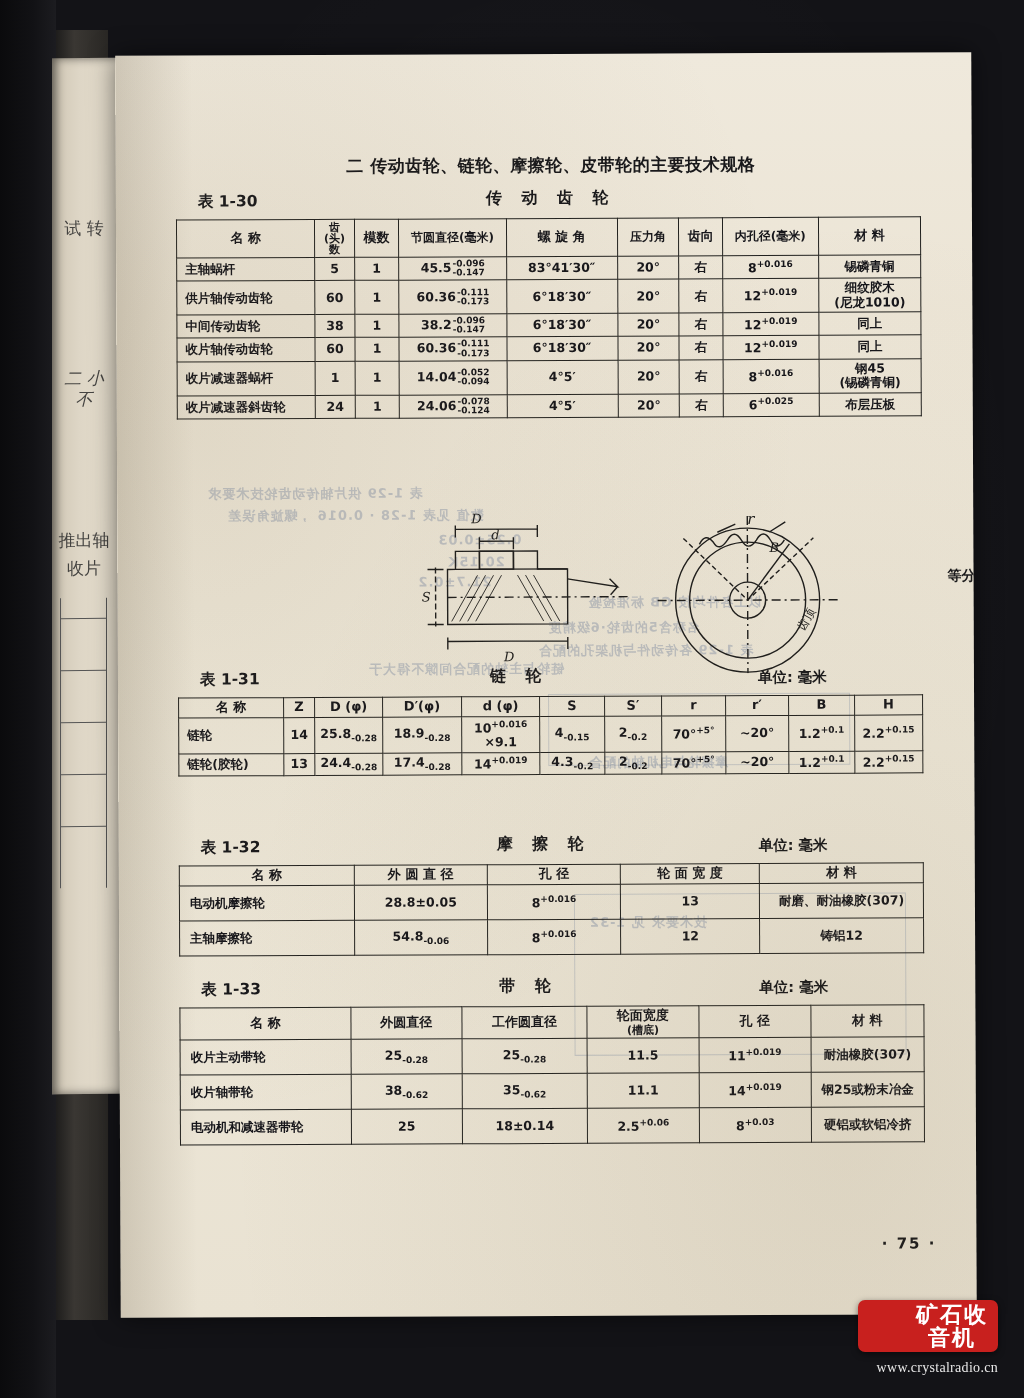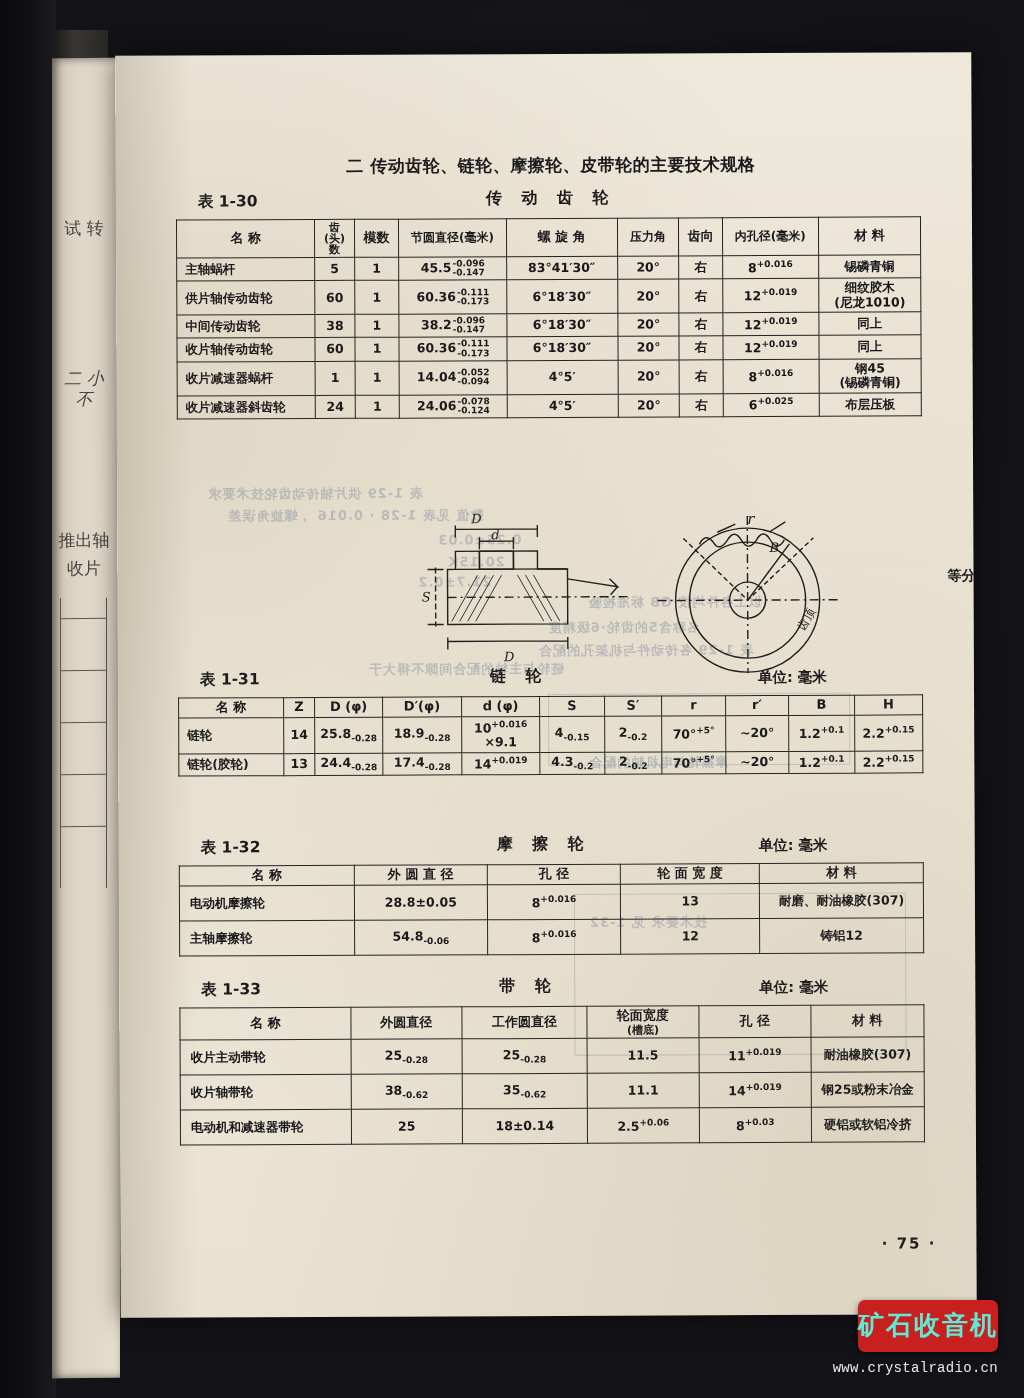--- a/index.html
+++ b/index.html
@@ -17,21 +17,21 @@
       radial-gradient(ellipse at 55% 40%, rgba(255,255,255,0.03) 0%, rgba(0,0,0,0) 60%),
       #131317;}
   
   .spine{position:absolute;left:0;top:0;width:56px;height:1398px;
      background:linear-gradient(90deg,#0a0a0c 0%,#121215 60%,#1c1c20 100%);}
   .spine2{position:absolute;left:56px;top:30px;width:52px;height:1290px;
      background:linear-gradient(90deg,#1e1d1c 0%,#3a3733 35%,#2a2825 100%);
      filter:blur(0.4px);}
   
   .leftpage{
-    position:absolute;left:52px;top:58px;width:68px;height:1320px;
+    position:absolute;left:52px;top:58px;width:68px;height:1036px;
     background:linear-gradient(90deg,#cfc6b4 0%,#ded6c6 40%,#e6decd 100%);
     box-shadow:4px 0 10px rgba(0,0,0,0.55) inset;
     transform:skewY(-0.4deg);
   }
   .leftpage .vtext{
     position:absolute;left:6px;color:#2b2b2b;font-size:17px;line-height:1.25;
     writing-mode:horizontal-tb;opacity:.85;font-family:"DejaVu Sans",sans-serif;
     text-align:center;width:52px;
   }
   
@@ -80,24 +80,24 @@
 
   
   .ghost{position:absolute;color:rgba(70,95,140,.28);font-size:13px;font-weight:bold;
     transform:scaleX(-1);letter-spacing:1px;pointer-events:none;}
   .ghostbox{position:absolute;border:1px solid rgba(70,95,140,.22);pointer-events:none;}
 
   
   .logo{position:absolute;right:26px;bottom:46px;width:140px;height:52px;
     background:#c8201e;border-radius:7px;display:flex;align-items:center;justify-content:center;
     box-shadow:0 2px 6px rgba(0,0,0,.5);}
-  .logo span{color:#5eead4;font-size:26px;font-weight:bold;letter-spacing:2px;
-    font-family:"DejaVu Sans",sans-serif;line-height:1.05;text-align:center;}
+  .logo span{color:#ffffff;font-size:22px;font-weight:bold;letter-spacing:2px;
+    font-family:"DejaVu Sans",sans-serif;line-height:1.05;text-align:center;margin-left:48px;}
   .logourl{position:absolute;right:26px;bottom:22px;color:#e9e9e9;font-size:14px;
-    font-family:Liberation Mono, monospace;letter-spacing:.3px;}
+    font-family:Liberation Serif, serif;letter-spacing:.3px;}
 </style>
 </head>
 <body>
 
 <div id="page">
   <div class="scanbg"></div>
   <div class="spine"></div>
   <div class="spine2"></div>
 
   <div class="leftpage">

